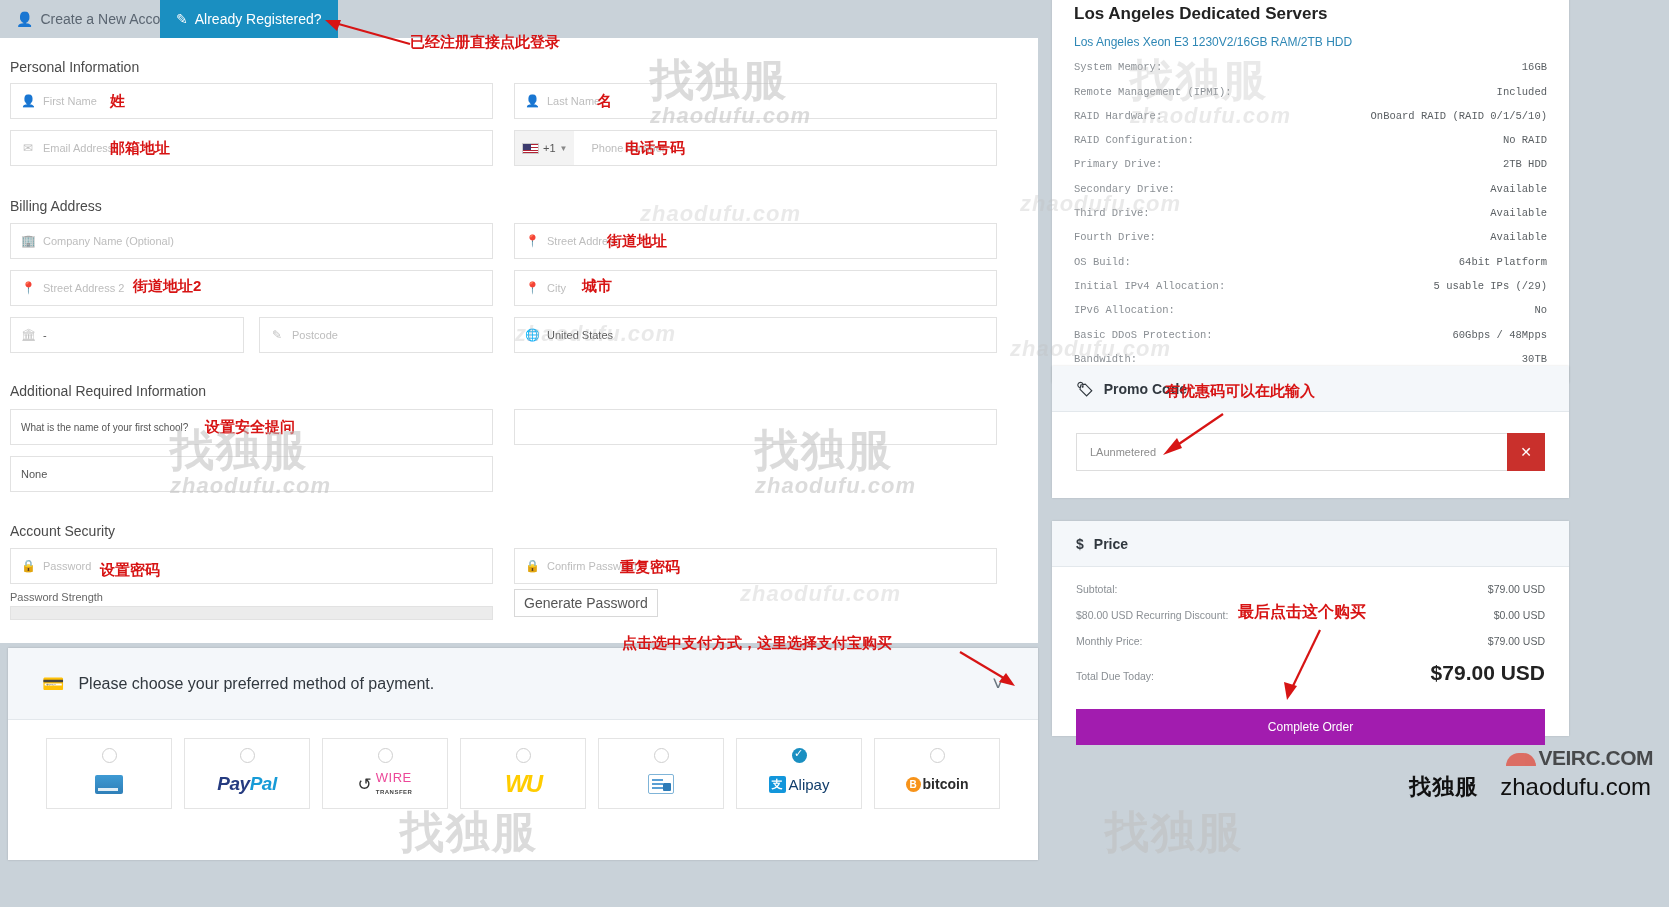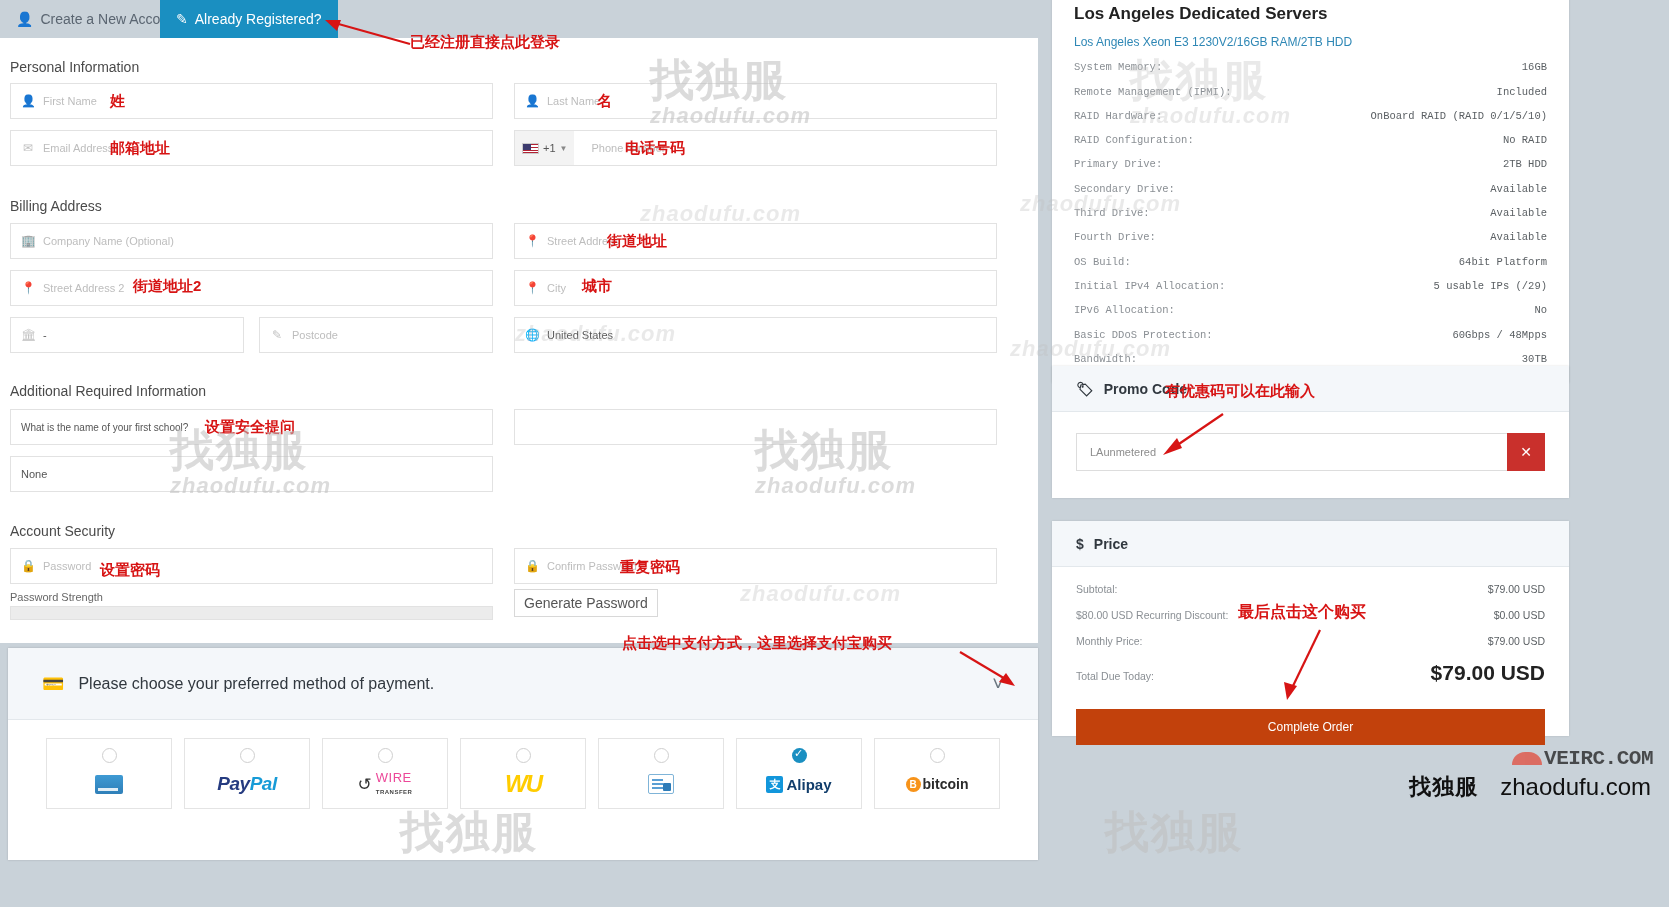--- a/index.html
+++ b/index.html
@@ -91,21 +91,21 @@
   .lg-wire .tx{line-height:.95;text-align:left;}
   .lg-wire .t1{font-size:13px;font-weight:normal;color:#ec4899;letter-spacing:.5px;}
   .lg-wire .t2{font-size:6px;font-weight:bold;color:#444;letter-spacing:.5px;}
   .lg-wu{font-size:24px;font-weight:bold;color:#ffcc00;letter-spacing:-2px;font-style:italic;}
   .lg-bank{width:26px;height:20px;background:#fff;border:1px solid #7fb4d8;position:relative;border-radius:2px;}
   .lg-bank::before{content:"";position:absolute;left:3px;top:4px;width:11px;height:2px;background:#5a9fd4;box-shadow:0 4px 0 #5a9fd4,0 8px 0 #5a9fd4;}
   .lg-bank::after{content:"";position:absolute;right:2px;bottom:2px;width:8px;height:8px;background:#2e7cb8;border-radius:1px;}
   .lg-ali{display:flex;align-items:center;gap:3px;}
   .lg-ali .box{width:17px;height:17px;background:#1296db;border-radius:2px;color:#fff;font-size:11px;
                display:flex;align-items:center;justify-content:center;font-weight:bold;}
-  .lg-ali .tx{font-size:15px;font-weight:bold;color:#113d6b;}
+  .lg-ali .tx{font-size:15px;font-weight:normal;color:#113d6b;}
   .lg-btc{display:flex;align-items:center;gap:2px;}
   .lg-btc .c{width:15px;height:15px;border-radius:50%;background:#f7931a;color:#fff;font-size:10px;font-weight:bold;
              display:flex;align-items:center;justify-content:center;}
   .lg-btc .tx{font-size:14px;font-weight:bold;color:#2b2b2b;}
 
   
   #right-col{ position:absolute; left:1048px; top:0; width:621px; height:820px; }
   .panel{ background:#fff; box-shadow:0 0 2px rgba(0,0,0,.12); }
 
   #summary{ position:absolute; left:4px; top:-10px; width:517px; padding:14px 22px 18px 22px; }
@@ -123,25 +123,25 @@
                 align-items:center; padding:0 13px; font-size:11px; color:#8d8d8d; background:#fff;}
   .promo-clear{ width:38px; height:38px; background:#c9302c; color:#fff; display:flex;
                 align-items:center; justify-content:center; font-size:14px; }
 
   #price{ position:absolute; left:4px; top:521px; width:517px; height:215px; }
   .price-body{ padding:16px 24px 12px 24px; }
   .prow{ display:flex; justify-content:space-between; font-size:10.5px; color:#8a8f94; margin-bottom:14px;}
   .prow .v{ color:#5a5f63; }
   .prow.total{ align-items:baseline; margin-bottom:6px;}
   .prow.total .v{ font-size:21px; font-weight:bold; color:#222; }
-  .order-btn{ margin:6px 24px 0 24px; height:36px; background:#c2410c; color:#fff;
+  .order-btn{ margin:6px 24px 0 24px; height:36px; background:#a21caf; color:#fff;
               display:flex; align-items:center; justify-content:center; font-size:12px; }
 
   
-  #brand{ position:absolute; right:16px; bottom:50px; text-align:right;font-family:Liberation Mono, monospace; }
+  #brand{ position:absolute; right:16px; bottom:50px; text-align:right; }
   .brand-top{ font-size:21px; font-weight:bold; color:#1c1c1c; letter-spacing:-.5px; opacity:.75;}
   .brand-top .dot{ display:inline-block;width:30px;height:13px;background:#e24b3b;
                    border-radius:15px 15px 0 0;vertical-align:-1px;margin-right:2px;}
   #brand2{ position:absolute; right:18px; bottom:18px; display:flex; gap:22px; align-items:center; }
   .b-cn{ font-size:22px; font-weight:bold; color:#111; letter-spacing:1px; }
   .b-en{ font-size:24px; color:#111; }
 
   
   svg.arrow{ position:absolute; overflow:visible; z-index:45; pointer-events:none;}
 </style>

